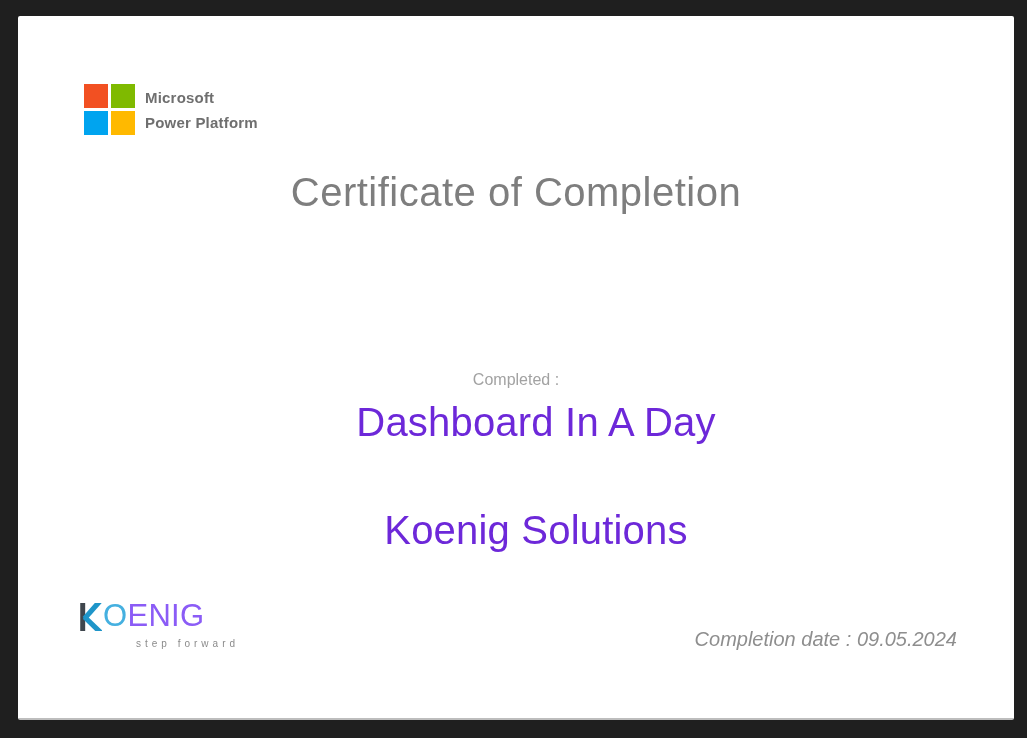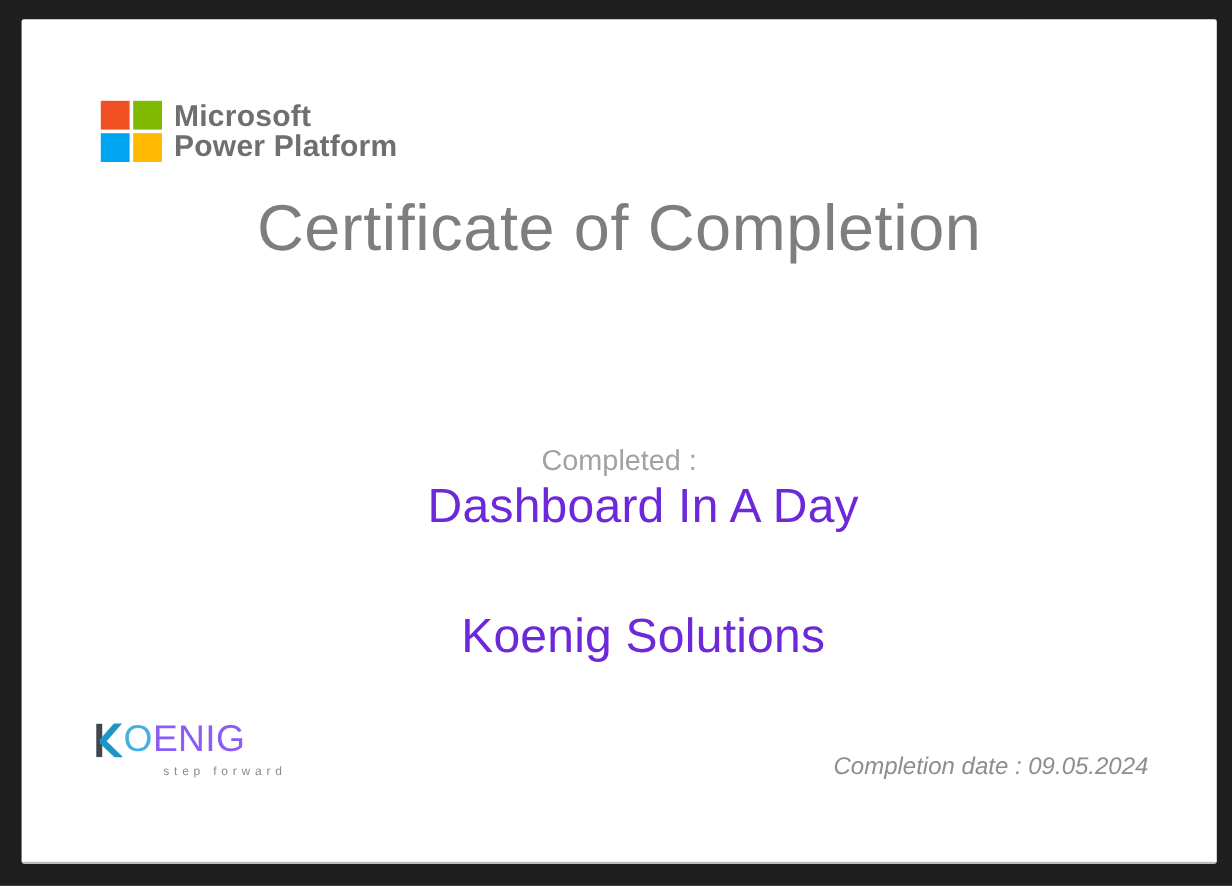--- a/index.html
+++ b/index.html
@@ -30,49 +30,49 @@
     gap: 3px;
   }
   .sq-tl { background: #F25022; }
   .sq-tr { background: #7FBA00; }
   .sq-bl { background: #00A4EF; }
   .sq-br { background: #FFB900; }
   .ms-text {
     margin-left: 10px;
     color: #6f6f6f;
     font-weight: 600;
-    font-size: 25px;
+    font-size: 15px;
     line-height: 25px;
     letter-spacing: 0.2px;
   }
   
   .center-line { position: absolute; width: 100%; text-align: center; left: 0; }
   .cert-title {
-    top: 143px;
-    font-size: 54px;
+    top: 154px;
+    font-size: 40px;
     font-weight: 300;
     color: #7e7e7e;
     letter-spacing: 0.5px;
   }
   .recipient-wrap {
     position: absolute;
     top: 282px; left: 50%;
     transform: translateX(-50%);
     width: 500px;
     text-align: center;
     border-bottom: 1px solid #8f8f8f;
     padding-bottom: 4px;
   }
   .recipient-name {
     font-size: 34px;
     font-weight: 600;
     color: #060606;
     letter-spacing: 1px;
   }
-  .field-label { font-size: 24px; color: #a2a2a2; }
+  .field-label { font-size: 16px; color: #a2a2a2; }
   .field-value { font-size: 40px; color: #6d28d9; letter-spacing: 0.2px; padding-left: 40px; }
   .completed-label { top: 355px; }
   .course-name    { top: 384px; }
   .delivered-label{ top: 462px; }
   .provider-name  { top: 492px; }
   
   .koenig-logo {
     position: absolute; left: 62px; top: 584px;
   }
   .koenig-word {

